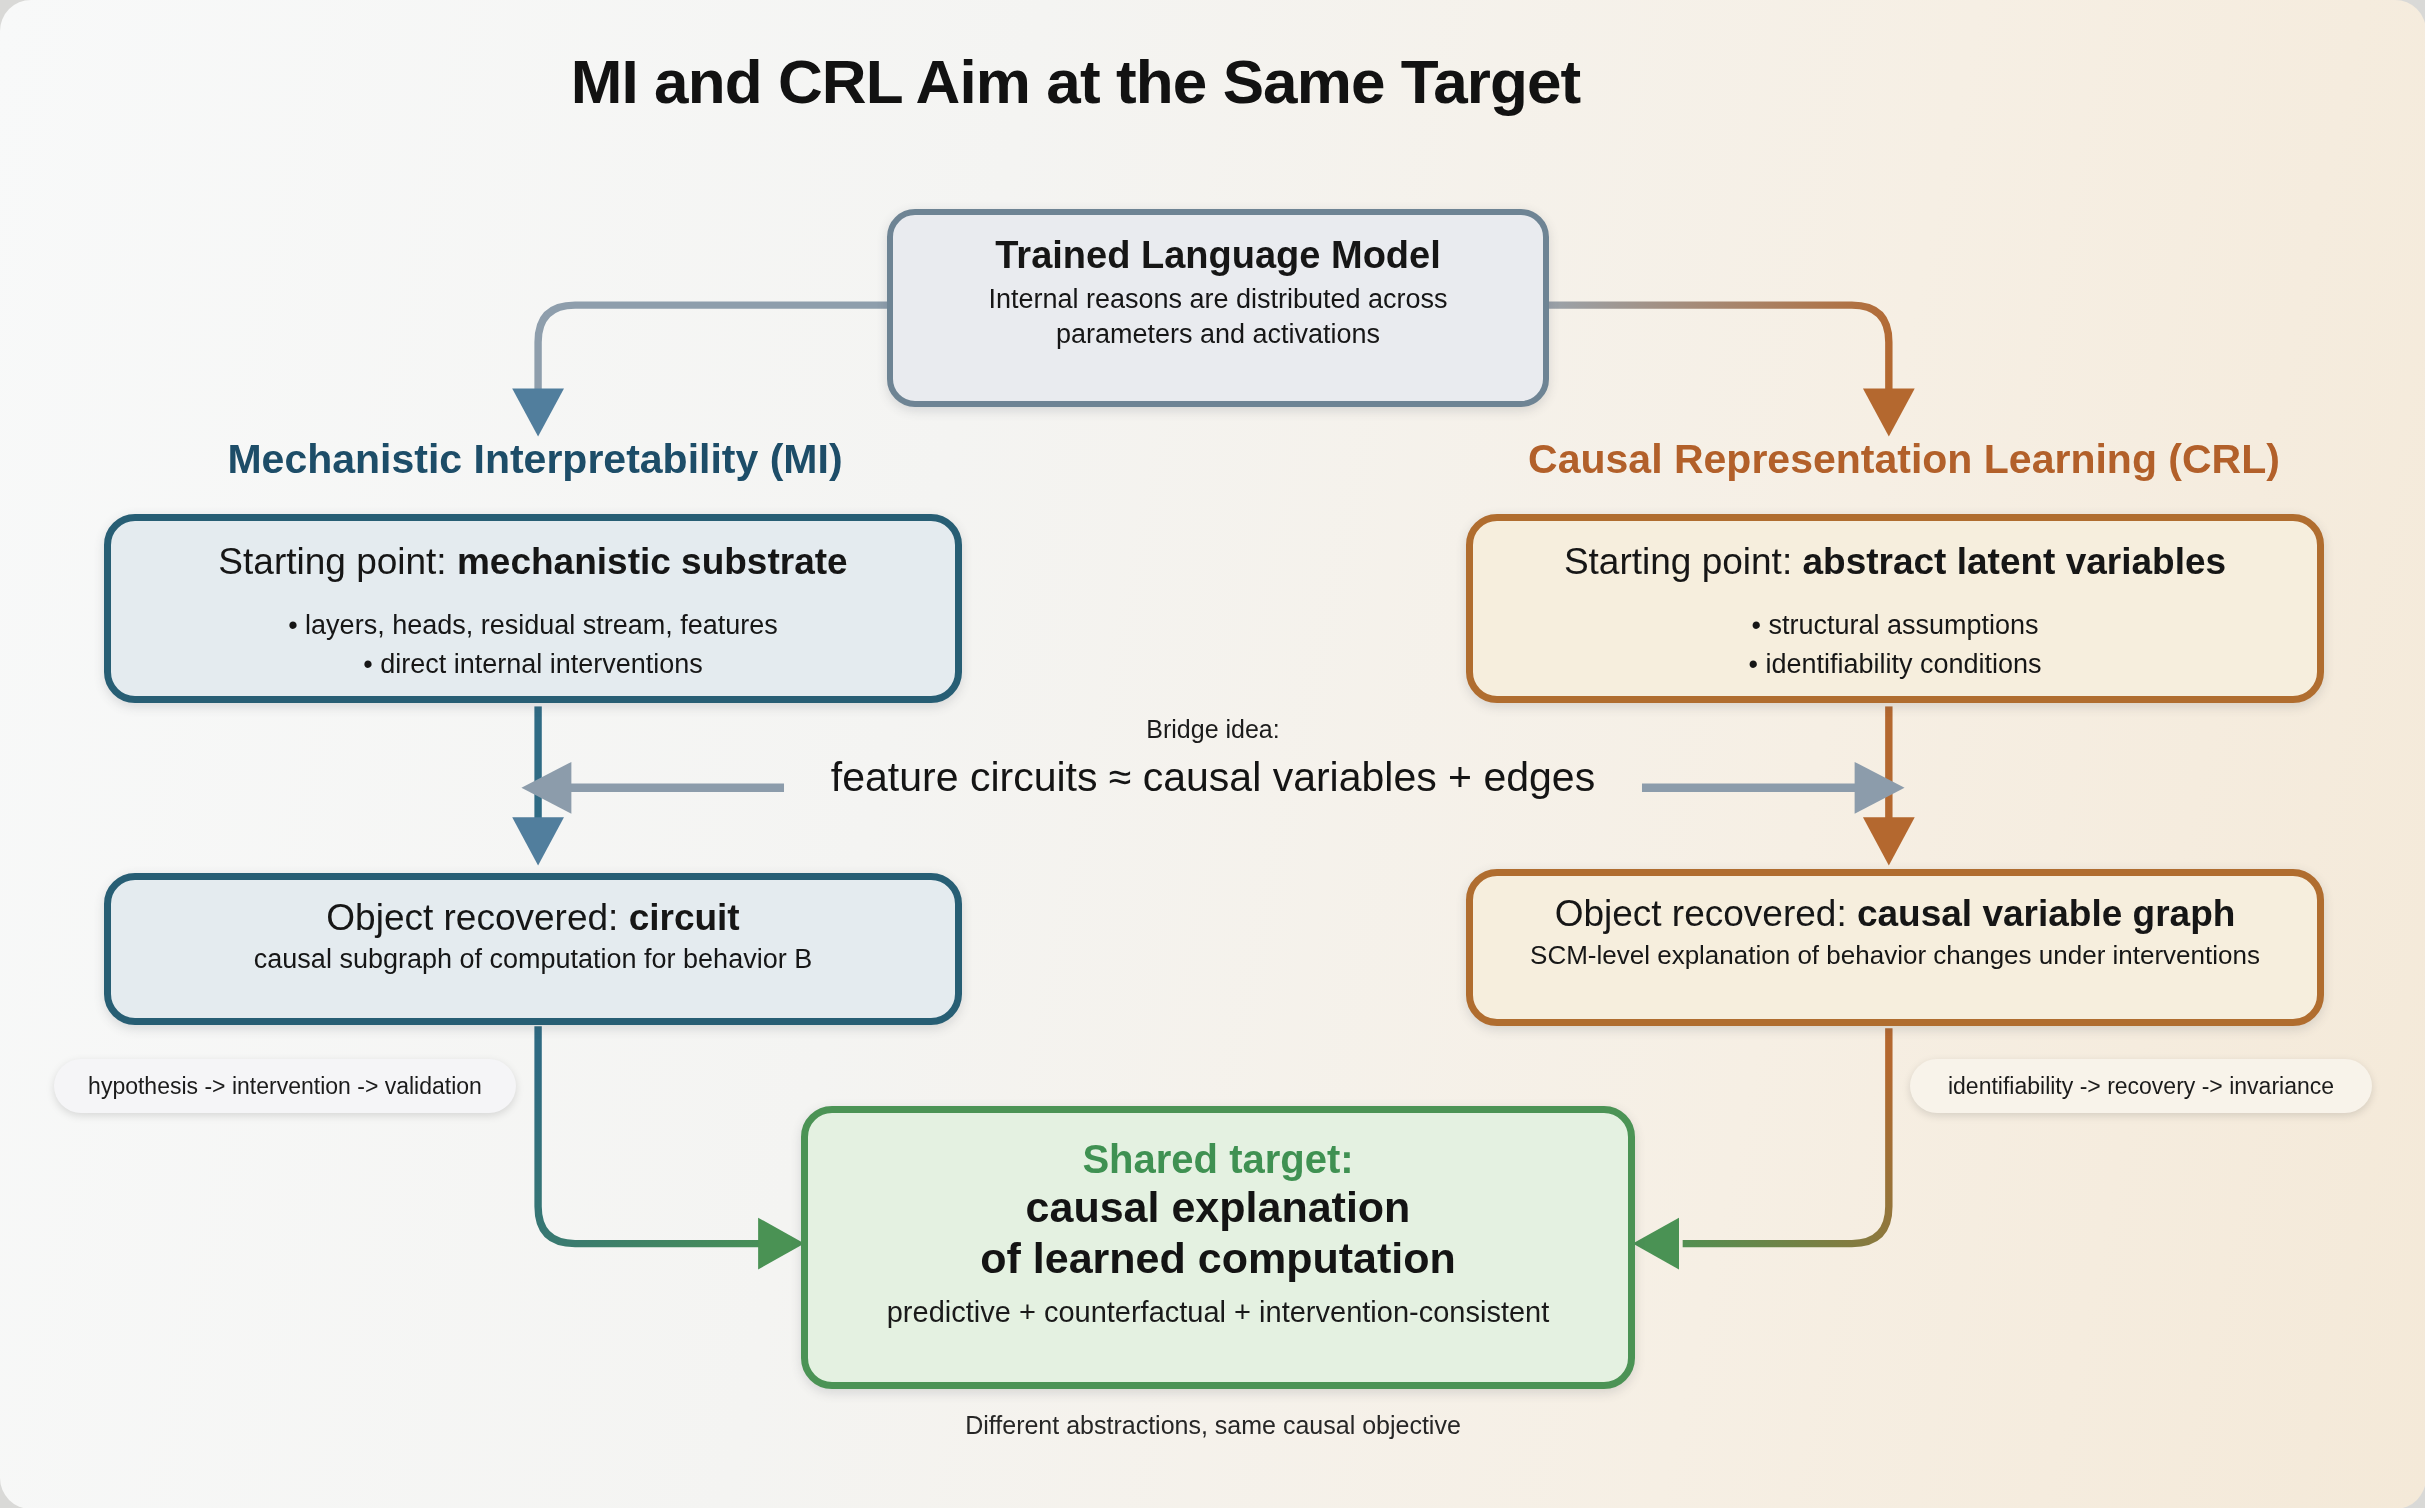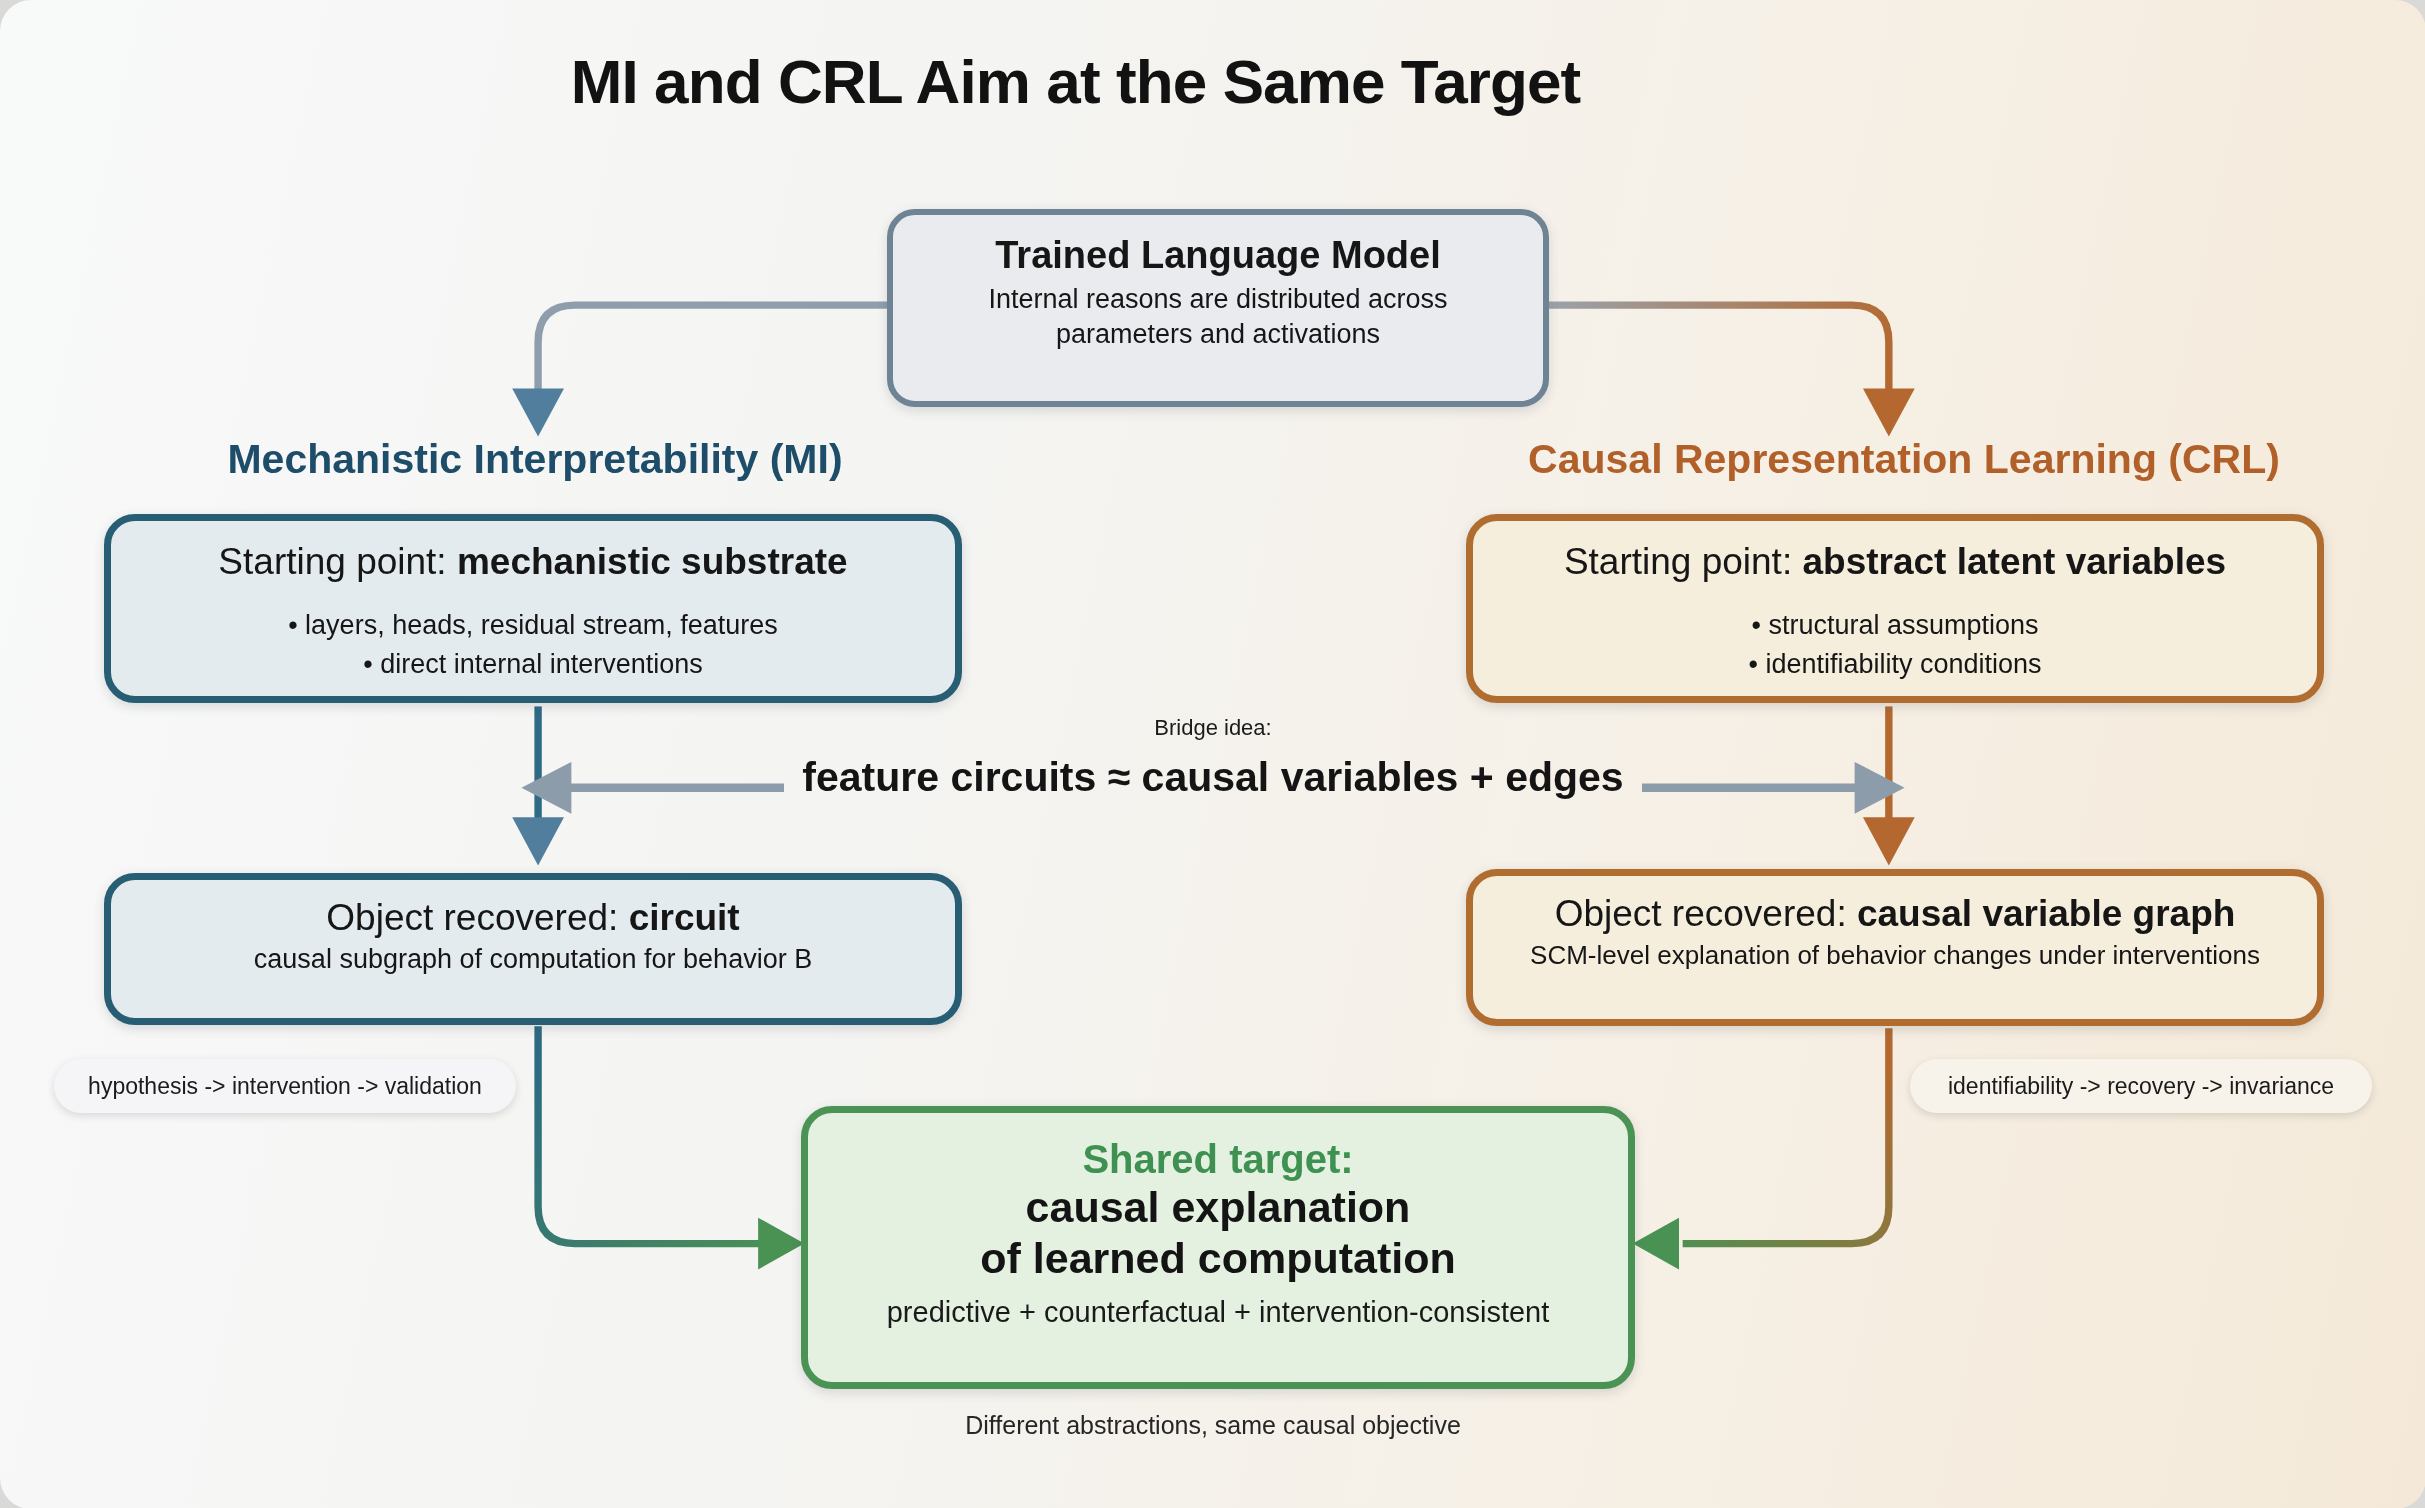--- a/index.html
+++ b/index.html
@@ -25,22 +25,22 @@
 
   .mi-box{border:7.4px solid #275e74;background:#e4ebef;}
   .crl-box{border:7.4px solid #b06d2f;background:#f6eedd;text-align:center;}
   #mi-start{left:104px;top:514px;width:858px;height:189px;}
   #crl-start{left:1466px;top:514px;width:858px;height:189px;}
   .line1{margin-top:20.3px;font-size:37px;}
   .line1 b{font-weight:bold;}
   .bullets{margin-top:23px;font-size:27px;line-height:1.42;}
   .bullet::before{content:"• ";}
 
-  #bridge-label{left:0;top:715px;width:2426px;font-size:22px;color:#1b1b1b;}
-  #bridge-formula{left:0;top:754px;width:2426px;font-size:41px;font-weight:bold;color:#141414;}
+  #bridge-label{left:0;top:715px;width:2426px;font-size:25px;color:#1b1b1b;}
+  #bridge-formula{left:0;top:754px;width:2426px;font-size:41px;font-weight:normal;color:#141414;}
 
   #mi-object{left:104px;top:873px;width:858px;height:152px;}
   #crl-object{left:1466px;top:869px;width:858px;height:157px;}
   .oline1{margin-top:16.6px;font-size:37px;}
   .osub{margin-top:5.5px;font-size:27px;}
   #crl-object .osub{font-size:26px;}
 
   .pill{box-sizing:border-box;height:54px;border-radius:28px;box-shadow:0 2.8px 8.3px rgba(0,0,0,.13);
         font-size:23px;color:#1b1b1b;display:flex;align-items:center;justify-content:center;}
   .pill::before{content:"";position:absolute;top:-8.3px;left:50%;width:22px;height:22px;

